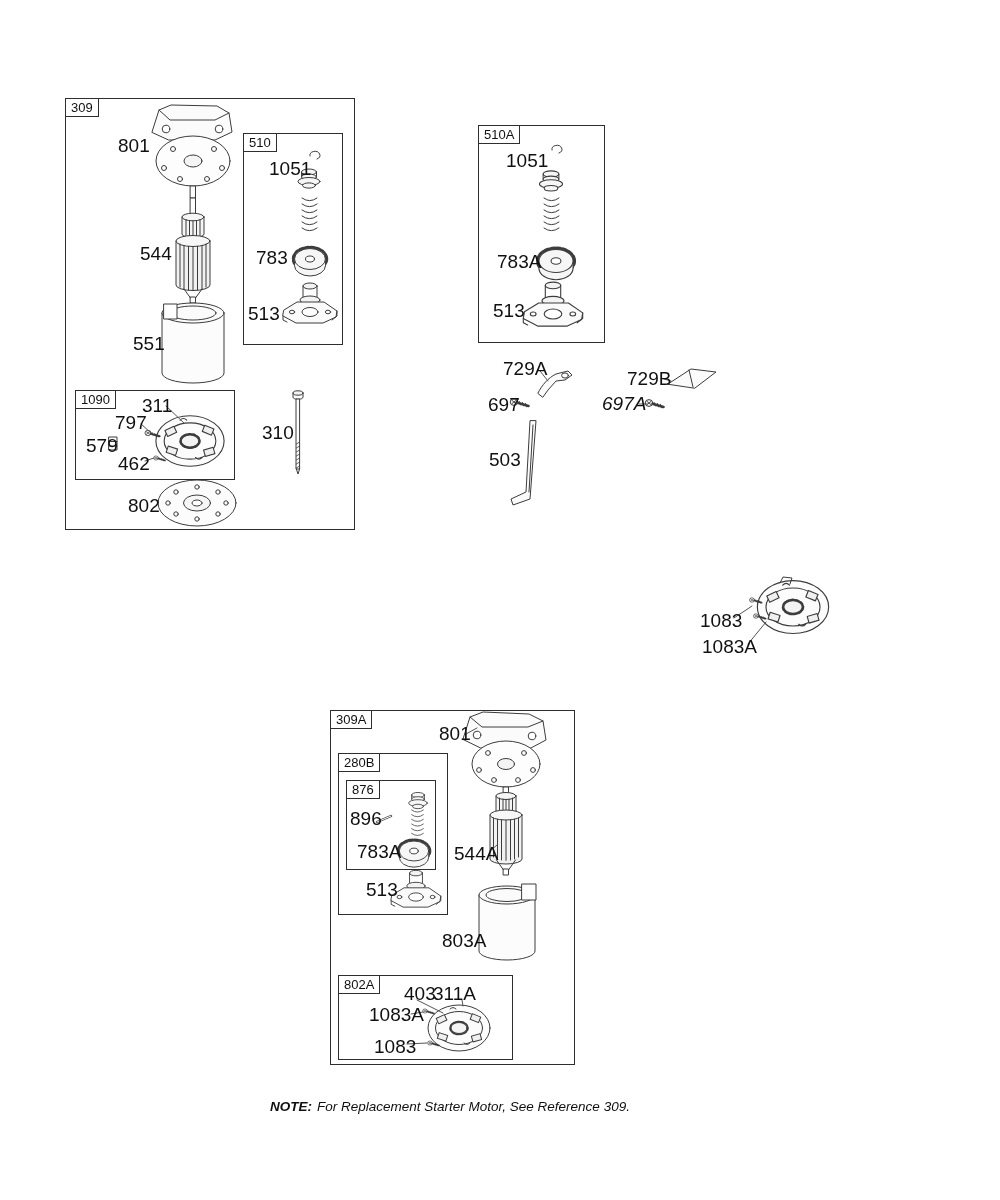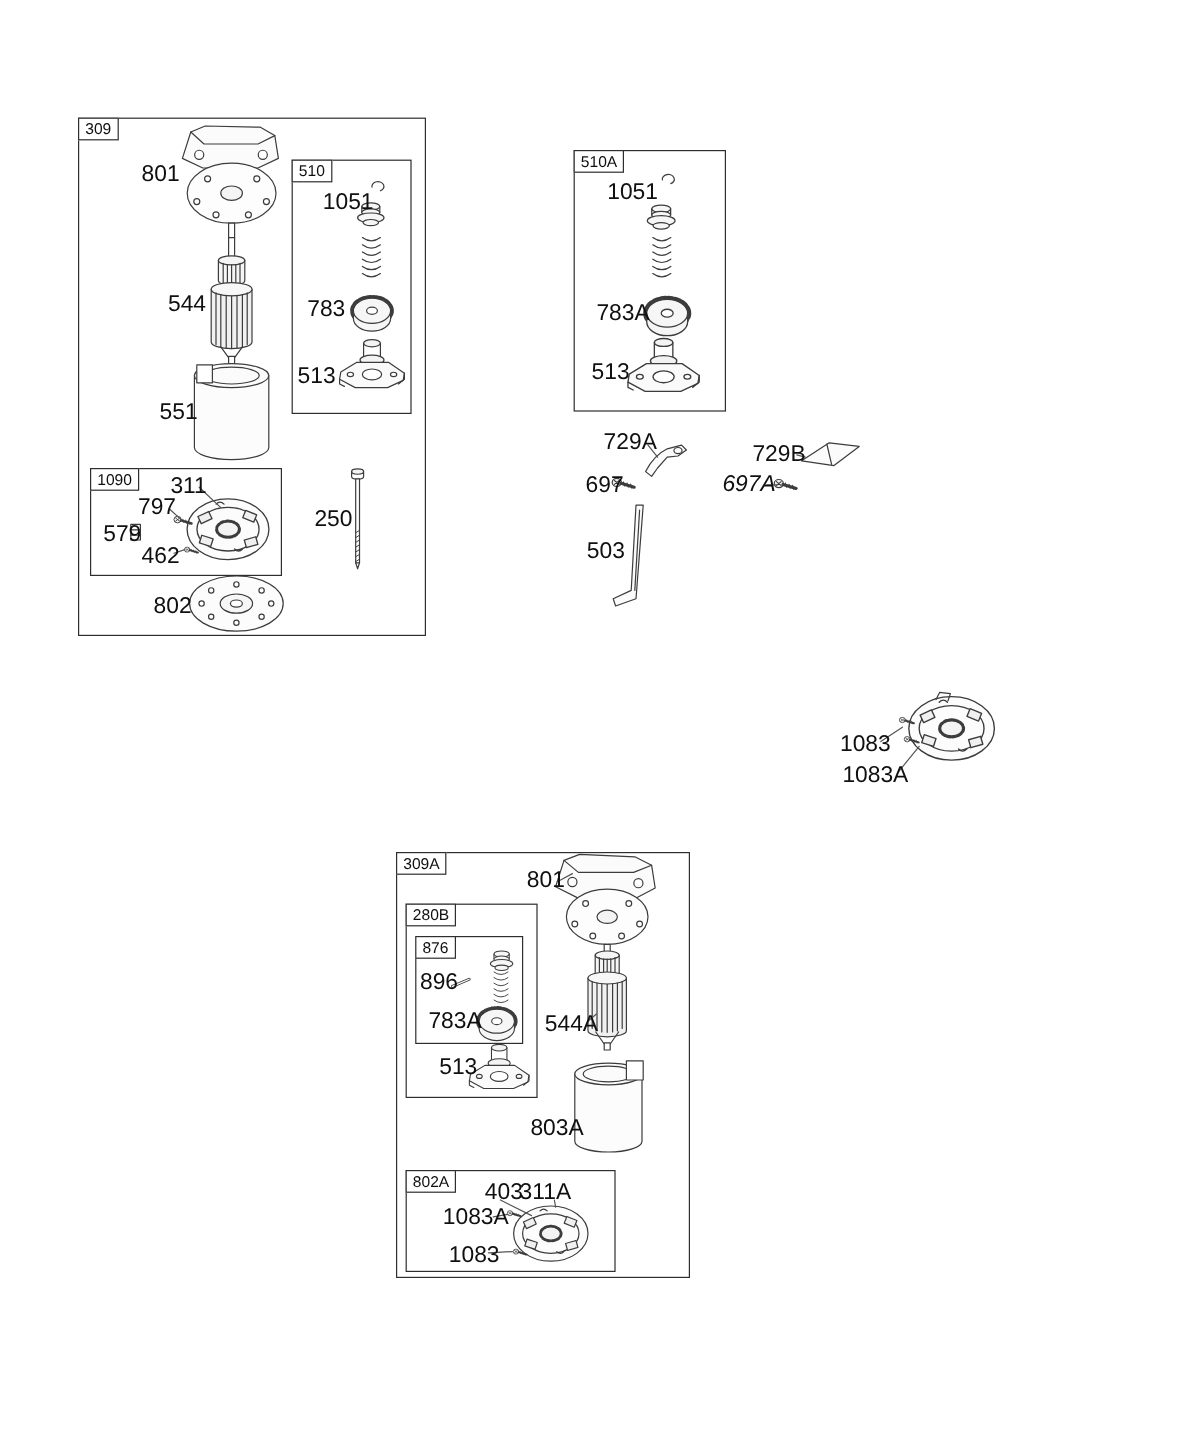--- a/index.html
+++ b/index.html
@@ -306,21 +306,21 @@
 
   <div class="pbox" style="left:346px; top:780px; width:90px; height:90px;"></div>
   <div class="ptag" style="left:346px; top:780px;">876</div>
 
   <div class="pbox" style="left:338px; top:975px; width:175px; height:85px;"></div>
   <div class="ptag" style="left:338px; top:975px;">802A</div>
 
   <div class="plabel" style="left:118px; top:138px;">801</div>
   <div class="plabel" style="left:140px; top:246px;">544</div>
   <div class="plabel" style="left:133px; top:336px;">551</div>
-  <div class="plabel" style="left:262px; top:425px;">250</div>
+  <div class="plabel" style="left:262px; top:425px;">310</div>
   <div class="plabel" style="left:128px; top:498px;">802</div>
 
   <div class="plabel" style="left:269px; top:161px;">1051</div>
   <div class="plabel" style="left:256px; top:250px;">783</div>
   <div class="plabel" style="left:248px; top:306px;">513</div>
 
   <div class="plabel" style="left:142px; top:398px;">311</div>
   <div class="plabel" style="left:115px; top:415px;">797</div>
   <div class="plabel" style="left:86px; top:438px;">579</div>
   <div class="plabel" style="left:118px; top:456px;">462</div>
@@ -344,14 +344,17 @@
   <div class="plabel" style="left:366px; top:882px;">513</div>
 
   <div class="plabel" style="left:350px; top:811px;">896</div>
   <div class="plabel" style="left:357px; top:844px;">783A</div>
 
   <div class="plabel" style="left:404px; top:986px;">403</div>
   <div class="plabel" style="left:433px; top:986px;">311A</div>
   <div class="plabel" style="left:369px; top:1007px;">1083A</div>
   <div class="plabel" style="left:374px; top:1039px;">1083</div>
 
+  <div class="note">
+    <b>NOTE:</b><span>For Replacement Starter Motor, See Reference 309.</span>
+  </div>
 
 </div>
 
 </body></html>

